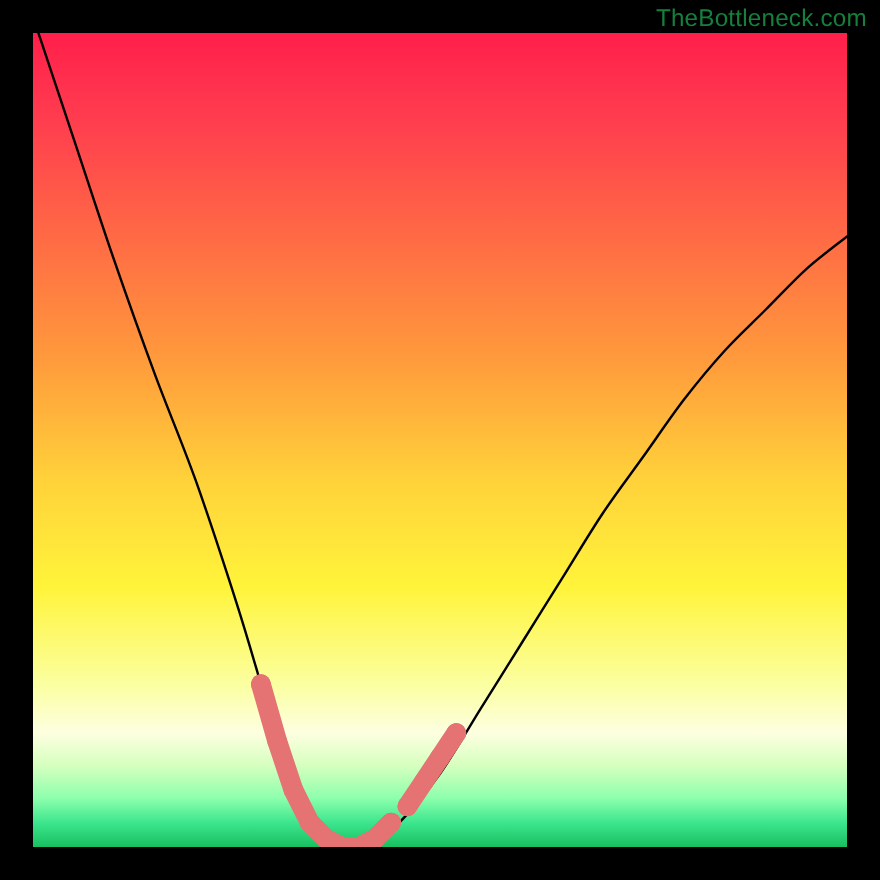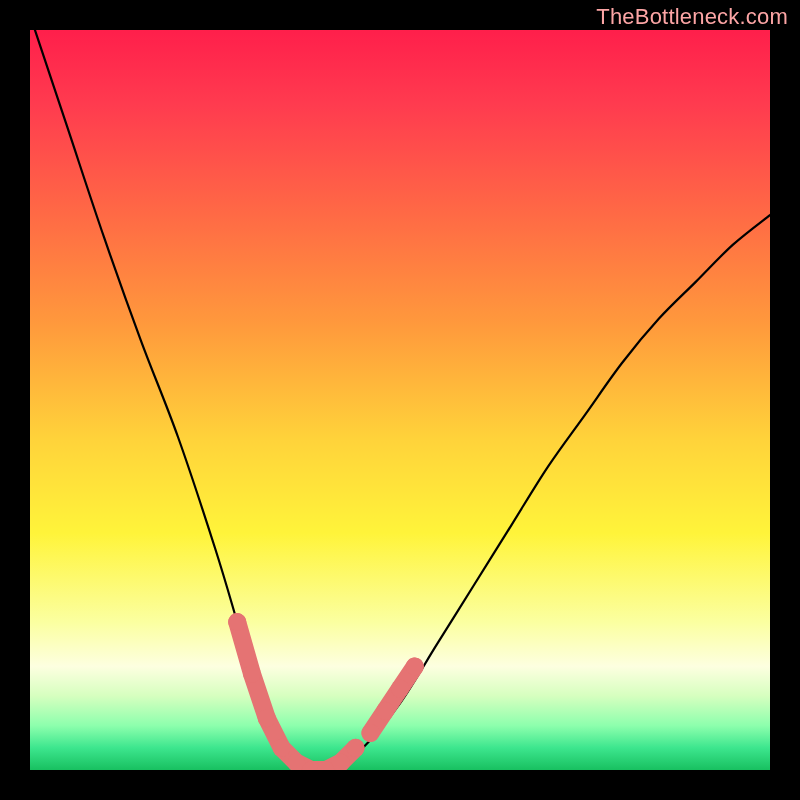--- a/index.html
+++ b/index.html
@@ -25,21 +25,21 @@
     overflow: hidden;
   }
   .gradient {
     position: absolute;
     inset: 0;
   }
   .watermark {
     position: absolute;
     top: 4px;
     right: 12px;
-    color: #fca5a5;
+    color: #15803d;
     font-size: 22px;
     letter-spacing: 0.2px;
     font-weight: 400;
     user-select: none;
   }
   svg.curve {
     position: absolute;
     inset: 0;
   }
 </style>

